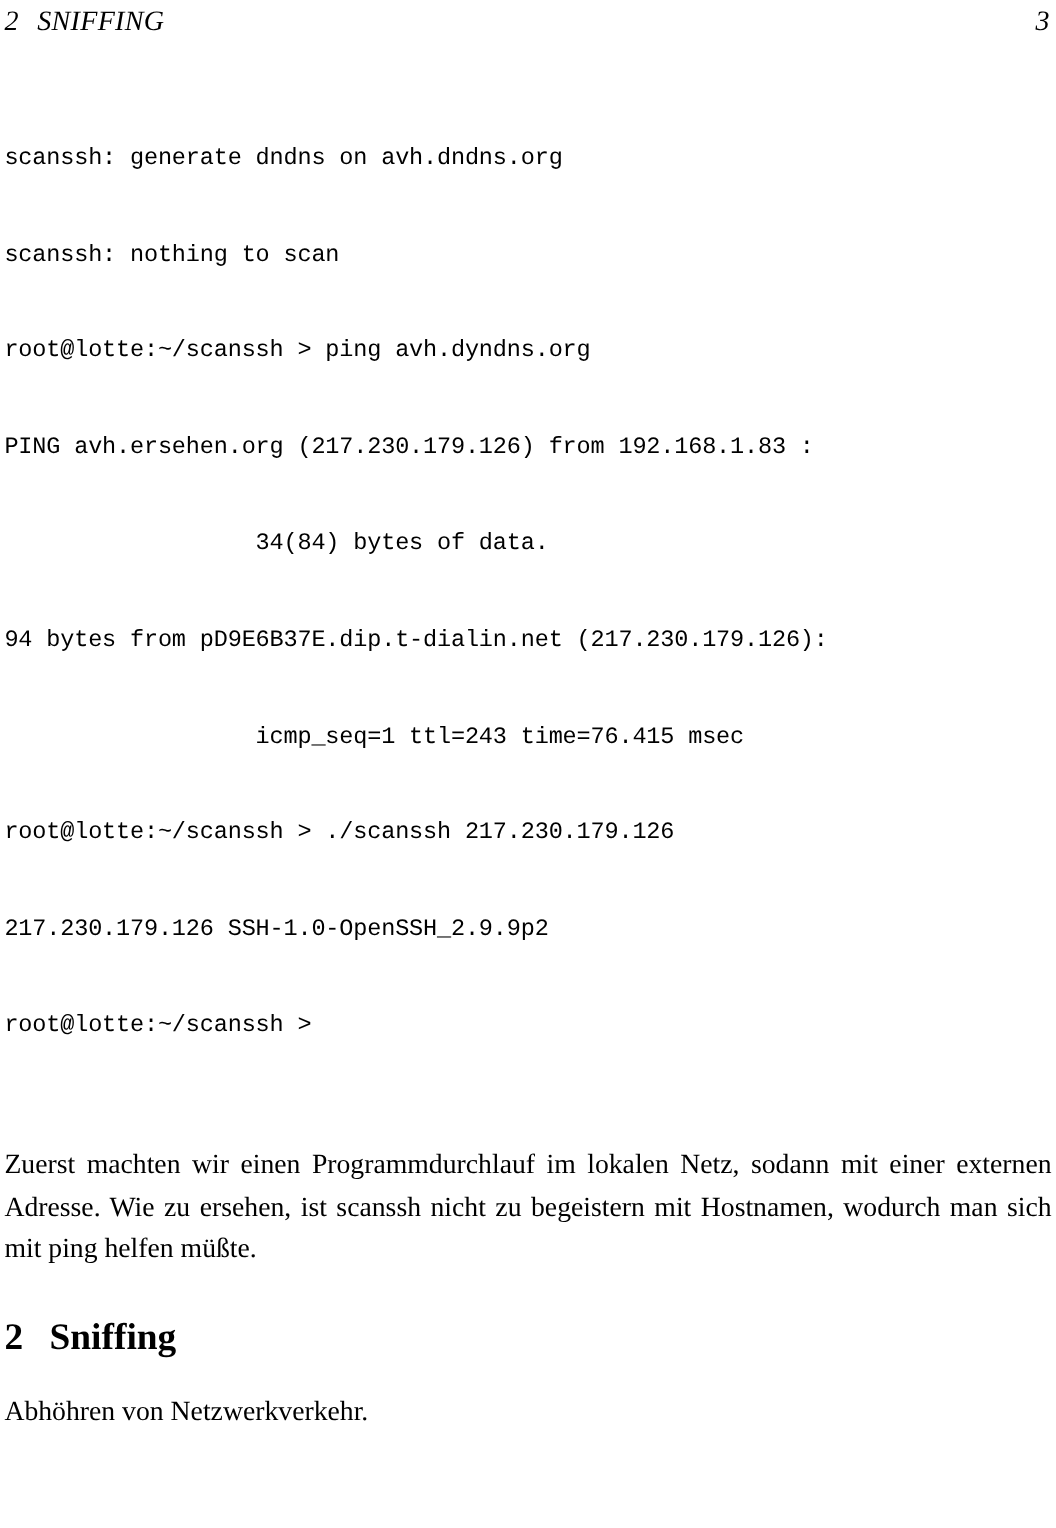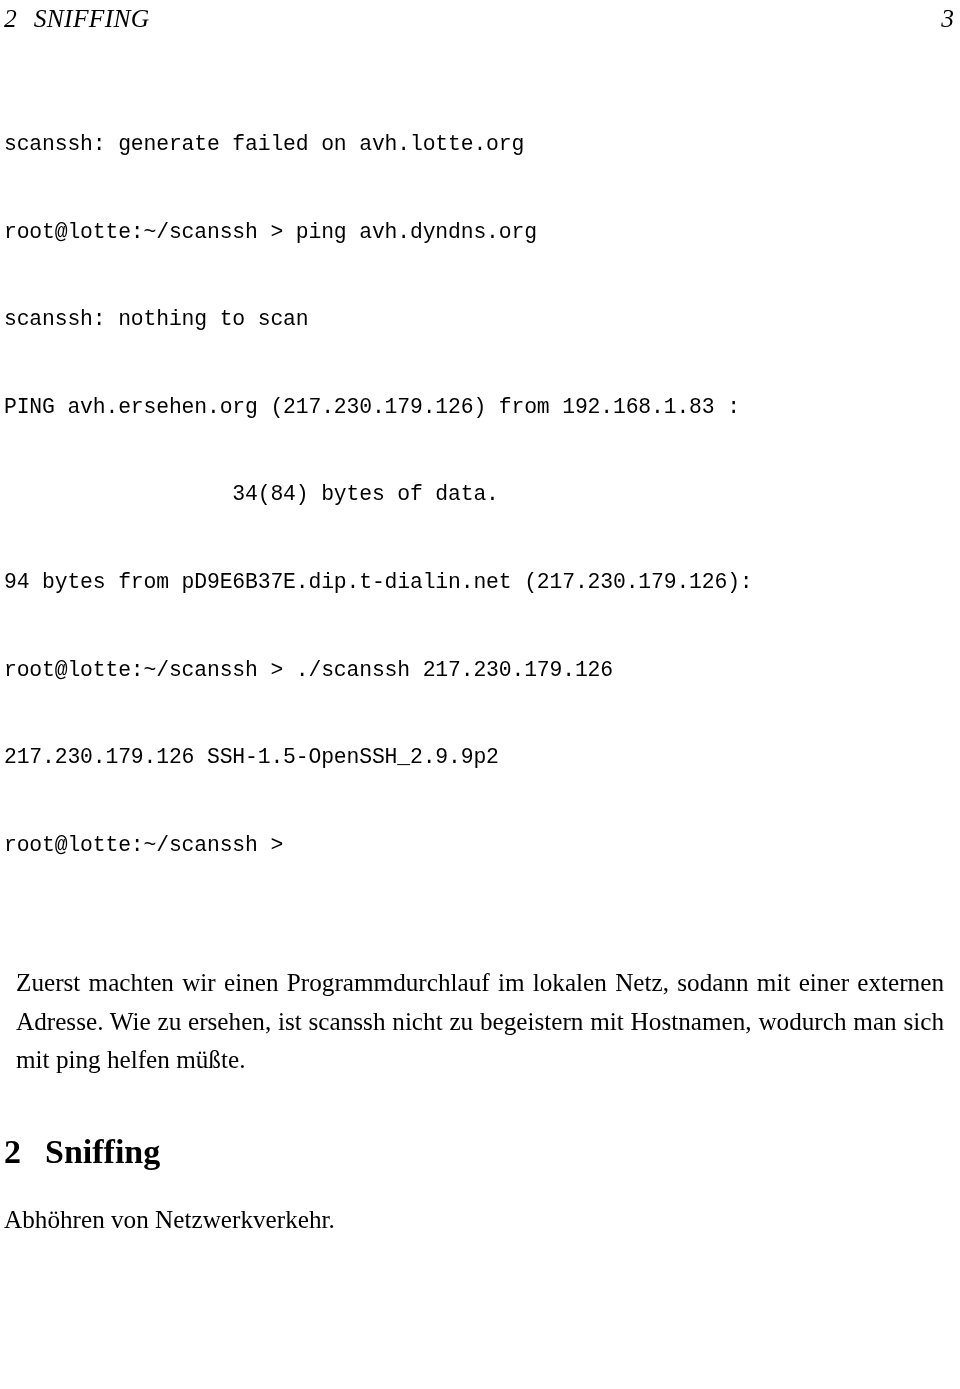--- a/index.html
+++ b/index.html
@@ -59,21 +59,21 @@
     font-weight: 400;
   }
   .verbatim .ln { display: block; min-height: 29.2px; }
 
   
   .para {
     font-size: 25.2px;
     line-height: 38.5px;
     text-align: justify;
     text-justify: inter-word;
-    margin: 12px;
+    margin: 0;
     hyphens: none;
   }
   .para-plain {
     font-size: 25.2px;
     line-height: 38.5px;
     text-align: left;
     margin: 0;
   }
 
   
@@ -102,28 +102,29 @@
     <div class="runhead-left">
       <span class="runhead-num">2</span>
       <span class="runhead-title">SNIFFING</span>
     </div>
     <div class="runhead-page">3</div>
   </div>
 
   <div class="gap-1"></div>
 
   <div class="verbatim">
-    <span class="ln">scanssh: generate failed on avh.lotte.org</span>
+    <span class="ln">scanssh: generate dndns on avh.dndns.org</span>
+    <span class="ln">scanssh: nothing to scan</span>
     <span class="ln">root@lotte:~/scanssh &gt; ping avh.dyndns.org</span>
-    <span class="ln">scanssh: nothing to scan</span>
     <span class="ln">PING avh.ersehen.org (217.230.179.126) from 192.168.1.83 :</span>
     <span class="ln">                  34(84) bytes of data.</span>
     <span class="ln">94 bytes from pD9E6B37E.dip.t-dialin.net (217.230.179.126):</span>
+    <span class="ln">                  icmp_seq=1 ttl=243 time=76.415 msec</span>
     <span class="ln">root@lotte:~/scanssh &gt; ./scanssh 217.230.179.126</span>
-    <span class="ln">217.230.179.126 SSH-1.5-OpenSSH_2.9.9p2</span>
+    <span class="ln">217.230.179.126 SSH-1.0-OpenSSH_2.9.9p2</span>
     <span class="ln">root@lotte:~/scanssh &gt;</span>
   </div>
 
   <div class="gap-2"></div>
 
   <p class="para">Zuerst machten wir einen Programmdurchlauf im lokalen Netz, sodann mit einer externen Adresse. Wie zu ersehen, ist scanssh nicht zu begeistern mit Hostnamen, wodurch man sich mit ping helfen müßte.</p>
 
   <div class="gap-1"></div>
 
   <h2 class="sect">

